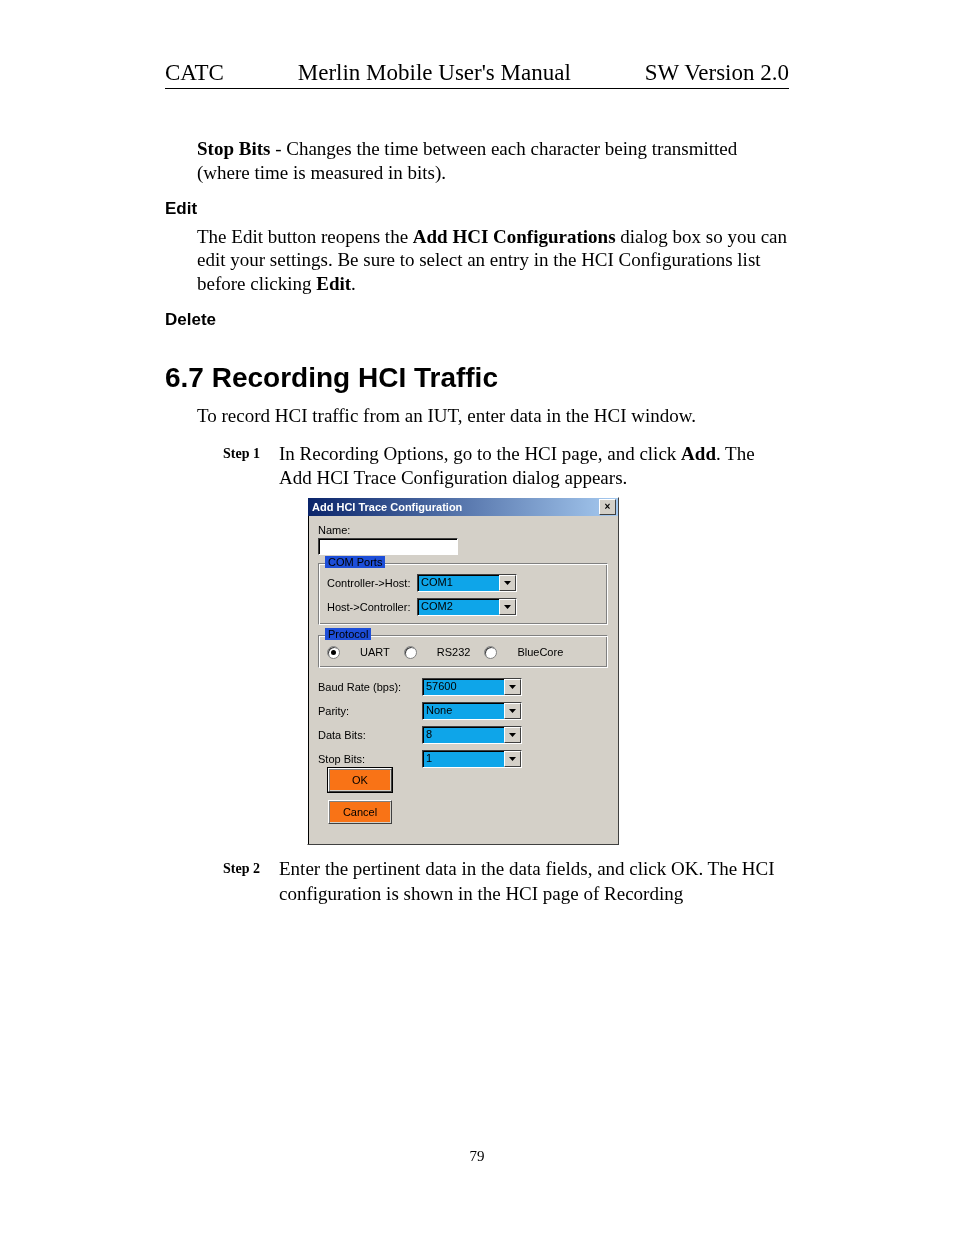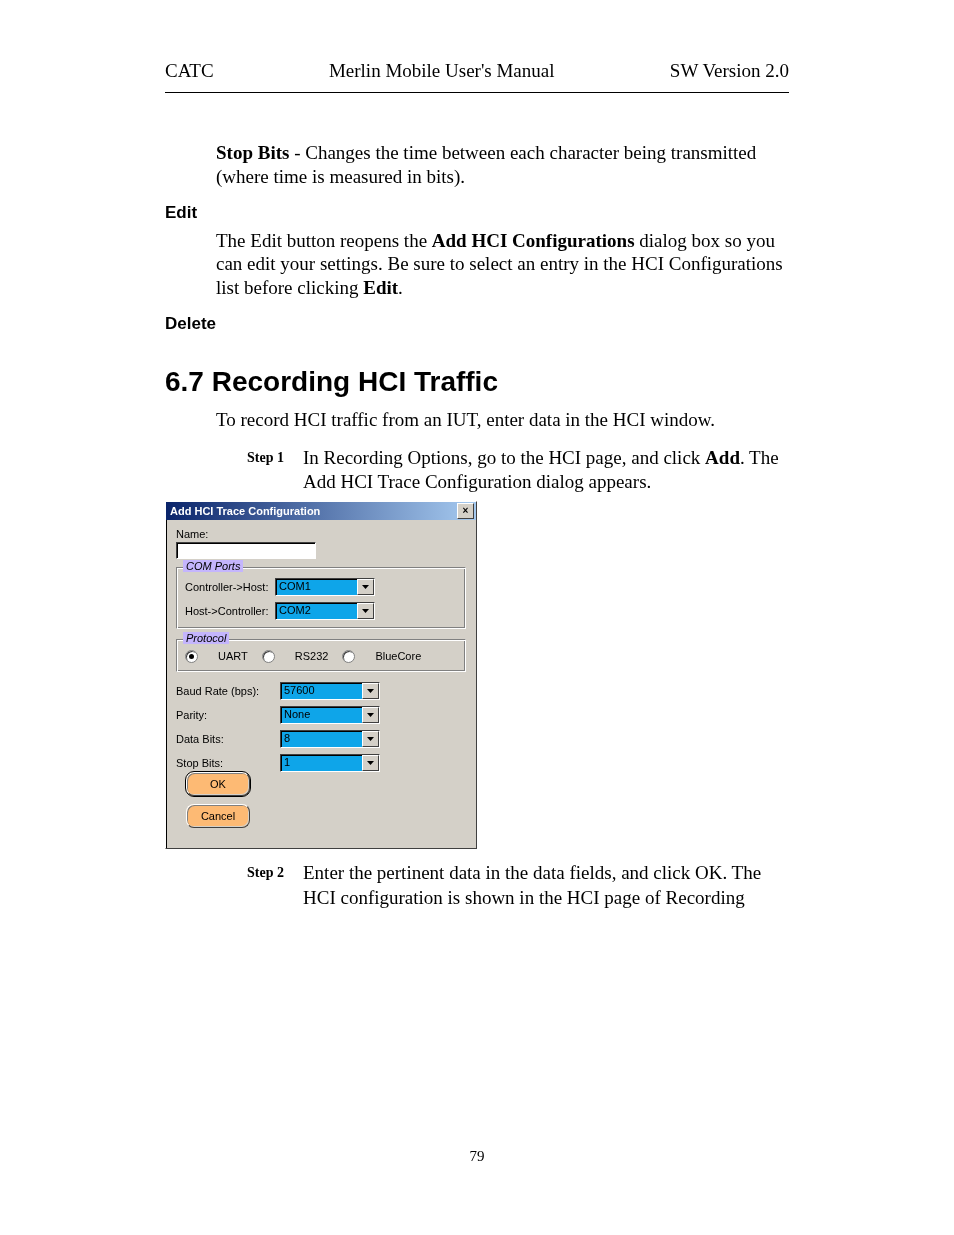--- a/index.html
+++ b/index.html
@@ -12,29 +12,29 @@
   .page {
     width: 954px;
     height: 1235px;
     position: relative;
     box-sizing: border-box;
     padding: 60px 165px 40px 165px;
   }
   .header-row {
     display: flex;
     justify-content: space-between;
-    font-size: 19px;
+    font-size: 23px;
     border-bottom: 1.5px solid #000;
-    padding-bottom: 10px;
+    padding-bottom: 2px;
     margin-bottom: 48px;
   }
   .body-text {
     font-size: 19px;
     line-height: 1.25;
-    margin-left: 51px;
+    margin-left: 32px;
   }
   .body-text .para {
     margin-bottom: 14px;
   }
   .body-text b { font-weight: bold; }
   .side-heading {
     font-family: Arial, Helvetica, sans-serif;
     font-weight: bold;
     font-size: 17px;
     margin: 10px 0 6px 0;
@@ -51,38 +51,38 @@
     margin-top: 12px;
     margin-bottom: 6px;
   }
   .step-label {
     font-family: "Times New Roman", Times, serif;
     font-weight: bold;
     font-size: 14px;
     width: 56px;
     flex: 0 0 56px;
     padding-top: 4px;
-    margin-left: 24px;
   }
   .step-body {
     font-size: 19px;
     line-height: 1.3;
   }
   .page-number {
     position: absolute;
     bottom: 70px;
     left: 0;
     width: 100%;
     text-align: center;
     font-size: 15px;
   }
 
   
   .dialog {
     width: 310px;
+    margin-left: 142px;
     margin-top: 6px;
     font-family: Tahoma, Arial, sans-serif;
     font-size: 11px;
     background: #d4d0c8;
     border-top: 1px solid #ffffff;
     border-left: 1px solid #ffffff;
     border-right: 1px solid #404040;
     border-bottom: 1px solid #404040;
     box-shadow: 1px 1px 0 #000 inset, -1px -1px 0 #d4d0c8 inset;
   }
@@ -117,32 +117,31 @@
   .dialog-body {
     display: flex;
     padding: 8px 10px 12px 10px;
     flex-direction: column;
   }
   .left-col { flex: 1; }
   .right-col { width: 68px; margin-left: 10px; }
   .dlg-btn {
     width: 62px;
     height: 22px;
-    background: #fdba74;
+    background: #f97316;
     border-top: 1px solid #fff;
     border-left: 1px solid #fff;
     border-right: 1px solid #404040;
     border-bottom: 1px solid #404040;
     font-size: 11px;
     display: flex;
     align-items: center;
     justify-content: center;
     margin-bottom: 8px;
     box-shadow: 1px 1px 0 #808080 inset, -1px -1px 0 #d4d0c8 inset;
-    border-radius: 8px;
   }
   .dlg-btn.primary {
     outline: 1px solid #000;
   }
   .field-label {
     font-size: 11px;
     color: #000;
     margin-bottom: 2px;
   }
   .text-input {
@@ -163,24 +162,23 @@
     border-bottom-color: #fff;
     box-shadow: 1px 1px 0 #fff inset, -1px -1px 0 #808080 inset;
     padding: 10px 8px 8px 8px;
     margin-bottom: 10px;
     position: relative;
   }
   .groupbox-title {
     position: absolute;
     top: -8px;
     left: 6px;
-    background: #c4b5fd;
+    background: #1d4ed8;
     padding: 0 3px;
     font-size: 11px;
-    font-style: italic;
   }
   .form-row {
     display: flex;
     align-items: center;
     margin-bottom: 6px;
   }
   .form-row .lbl {
     width: 90px;
     font-size: 11px;
   }

